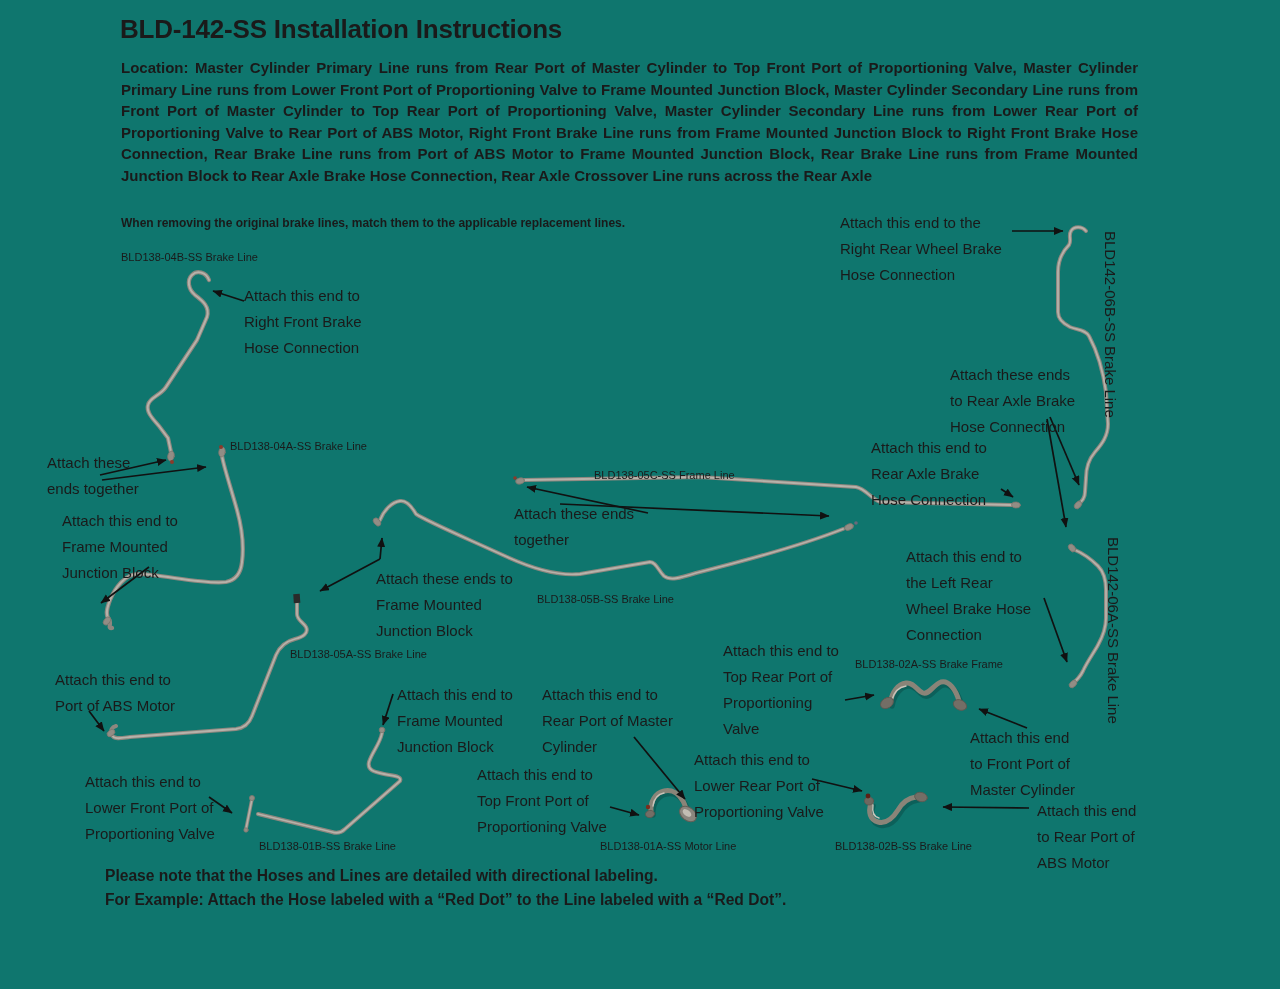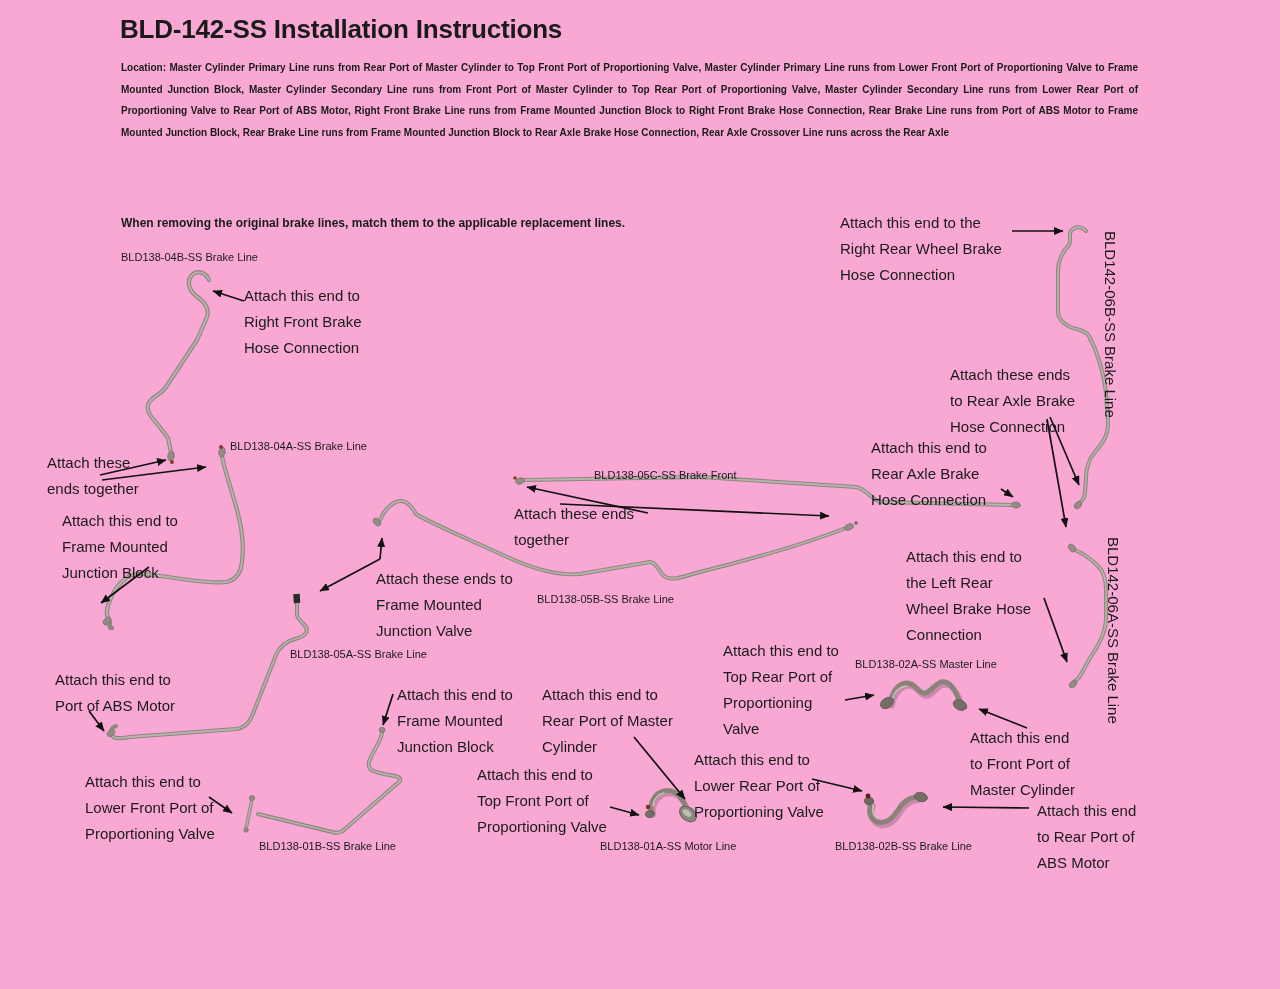--- a/index.html
+++ b/index.html
@@ -1,26 +1,26 @@
 <!DOCTYPE html>
 <html><head>
 <meta charset="utf-8">
 <style>
   html,body{margin:0;padding:0;background:#ffffff;}
   .canvas{
-    position:relative;width:1280px;height:989px;background:#f9a8d4;overflow:hidden;
+    position:relative;width:1280px;height:989px;background:#0f766e;overflow:hidden;
     font-family:"Liberation Sans", sans-serif;color:#1a1a1a;
   }
   .title{
     position:absolute;left:120px;top:14px;font-size:26px;font-weight:700;
     letter-spacing:-0.2px;white-space:nowrap;
   }
   .para{
     position:absolute;left:121px;top:57px;width:1017px;
-    font-size:10px;font-weight:700;line-height:21.6px;text-align:justify;
+    font-size:15px;font-weight:700;line-height:21.6px;text-align:justify;
   }
   .match-note{
     position:absolute;left:121px;top:216px;font-size:12px;font-weight:700;white-space:nowrap;
   }
   .co{
     position:absolute;font-size:15px;line-height:26px;white-space:pre-line;
   }
   .pl{
     position:absolute;font-size:11px;line-height:20px;white-space:nowrap;
   }
@@ -164,26 +164,26 @@
   </svg>
 
   <div class="title">BLD-142-SS Installation Instructions</div>
 
   <div class="para">Location: Master Cylinder Primary Line runs from Rear Port of Master Cylinder to Top Front Port of Proportioning Valve, Master Cylinder Primary Line runs from Lower Front Port of Proportioning Valve to Frame Mounted Junction Block, Master Cylinder Secondary Line runs from Front Port of Master Cylinder to Top Rear Port of Proportioning Valve, Master Cylinder Secondary Line runs from Lower Rear Port of Proportioning Valve to Rear Port of ABS Motor, Right Front Brake Line runs from Frame Mounted Junction Block to Right Front Brake Hose Connection, Rear Brake Line runs from Port of ABS Motor to Frame Mounted Junction Block, Rear Brake Line runs from Frame Mounted Junction Block to Rear Axle Brake Hose Connection, Rear Axle Crossover Line runs across the Rear Axle</div>
 
   <div class="match-note">When removing the original brake lines, match them to the applicable replacement lines.</div>
 
   <div class="pl" style="left:121px;top:247px">BLD138-04B-SS Brake Line</div>
   <div class="pl" style="left:230px;top:436px">BLD138-04A-SS Brake Line</div>
-  <div class="pl" style="left:594px;top:465px">BLD138-05C-SS Brake Front</div>
+  <div class="pl" style="left:594px;top:465px">BLD138-05C-SS Frame Line</div>
   <div class="pl" style="left:537px;top:589px">BLD138-05B-SS Brake Line</div>
   <div class="pl" style="left:290px;top:644px">BLD138-05A-SS Brake Line</div>
   <div class="pl" style="left:259px;top:836px">BLD138-01B-SS Brake Line</div>
   <div class="pl" style="left:600px;top:836px">BLD138-01A-SS Motor Line</div>
-  <div class="pl" style="left:855px;top:654px">BLD138-02A-SS Master Line</div>
+  <div class="pl" style="left:855px;top:654px">BLD138-02A-SS Brake Frame</div>
   <div class="pl" style="left:835px;top:836px">BLD138-02B-SS Brake Line</div>
   <div class="vpl" style="left:1102px;top:231px">BLD142-06B-SS Brake Line</div>
   <div class="vpl" style="left:1105px;top:537px">BLD142-06A-SS Brake Line</div>
 
   <div class="co" style="left:244px;top:283px">Attach this end to
 Right Front Brake
 Hose Connection</div>
   <div class="co" style="left:840px;top:210px">Attach this end to the
 Right Rear Wheel Brake
 Hose Connection</div>
@@ -199,21 +199,21 @@
 together</div>
   <div class="co" style="left:871px;top:435px">Attach this end to
 Rear Axle Brake
 Hose Connection</div>
   <div class="co" style="left:906px;top:544px">Attach this end to
 the Left Rear
 Wheel Brake Hose
 Connection</div>
   <div class="co" style="left:376px;top:566px">Attach these ends to
 Frame Mounted
-Junction Valve</div>
+Junction Block</div>
   <div class="co" style="left:55px;top:667px">Attach this end to
 Port of ABS Motor</div>
   <div class="co" style="left:723px;top:638px">Attach this end to
 Top Rear Port of
 Proportioning
 Valve</div>
   <div class="co" style="left:397px;top:682px">Attach this end to
 Frame Mounted
 Junction Block</div>
   <div class="co" style="left:542px;top:682px">Attach this end to
@@ -228,14 +228,16 @@
   <div class="co" style="left:85px;top:769px">Attach this end to
 Lower Front Port of
 Proportioning Valve</div>
   <div class="co" style="left:477px;top:762px">Attach this end to
 Top Front Port of
 Proportioning Valve</div>
   <div class="co" style="left:1037px;top:798px">Attach this end
 to Rear Port of
 ABS Motor</div>
 
+  <div class="footer">Please note that the Hoses and Lines are detailed with directional labeling.
+For Example: Attach the Hose labeled with a “Red Dot” to the Line labeled with a “Red Dot”.</div>
 
 </div>
 
 </body></html>

